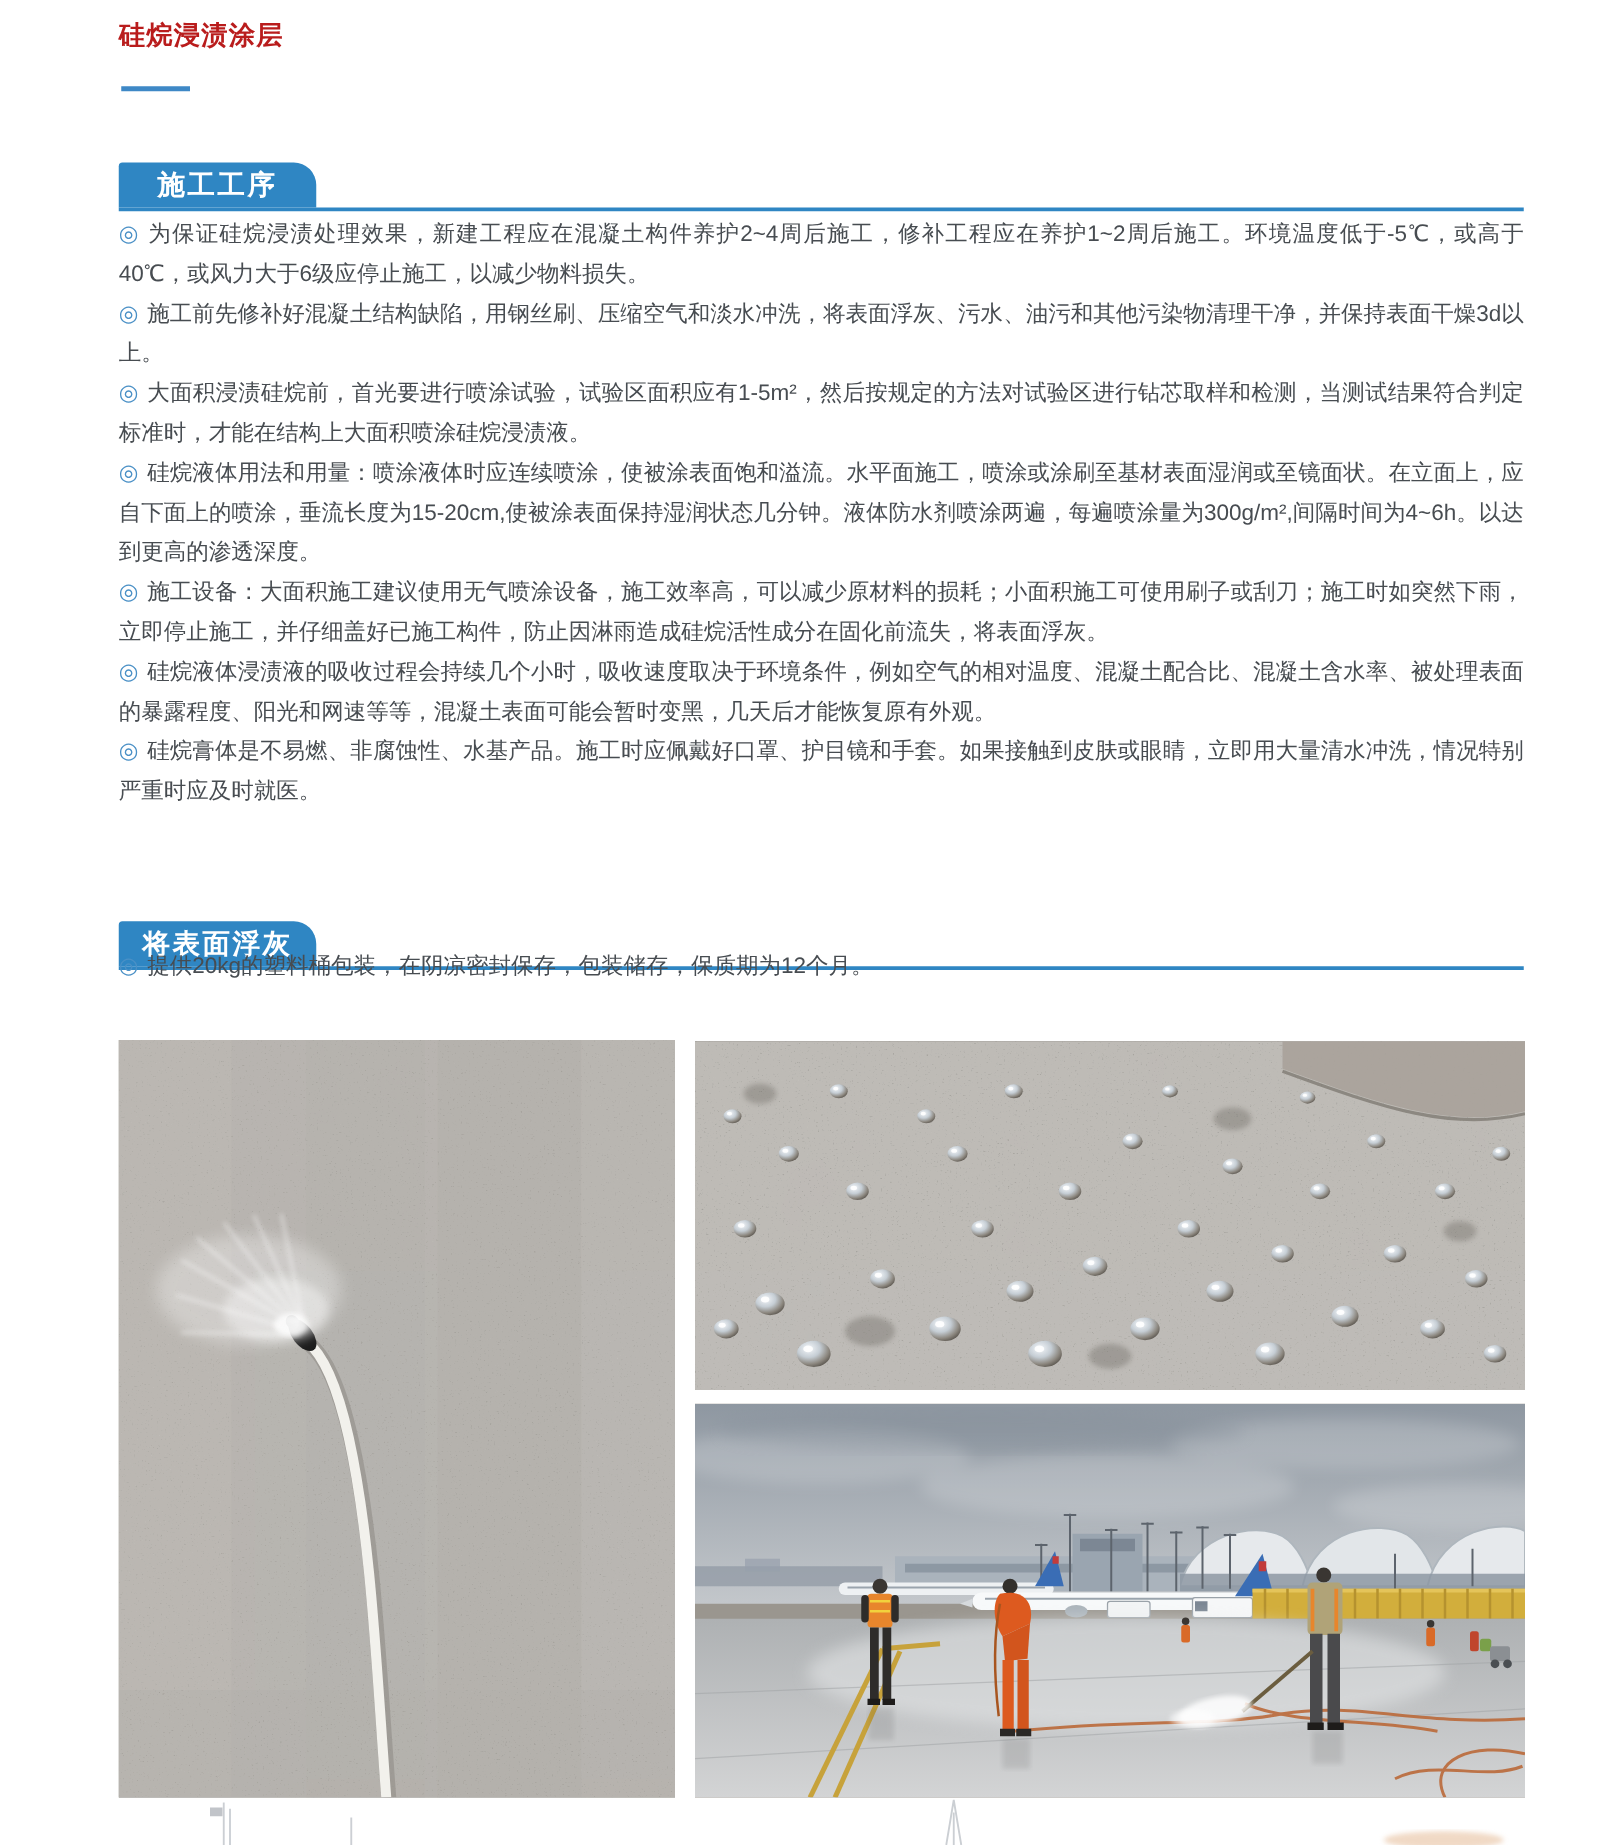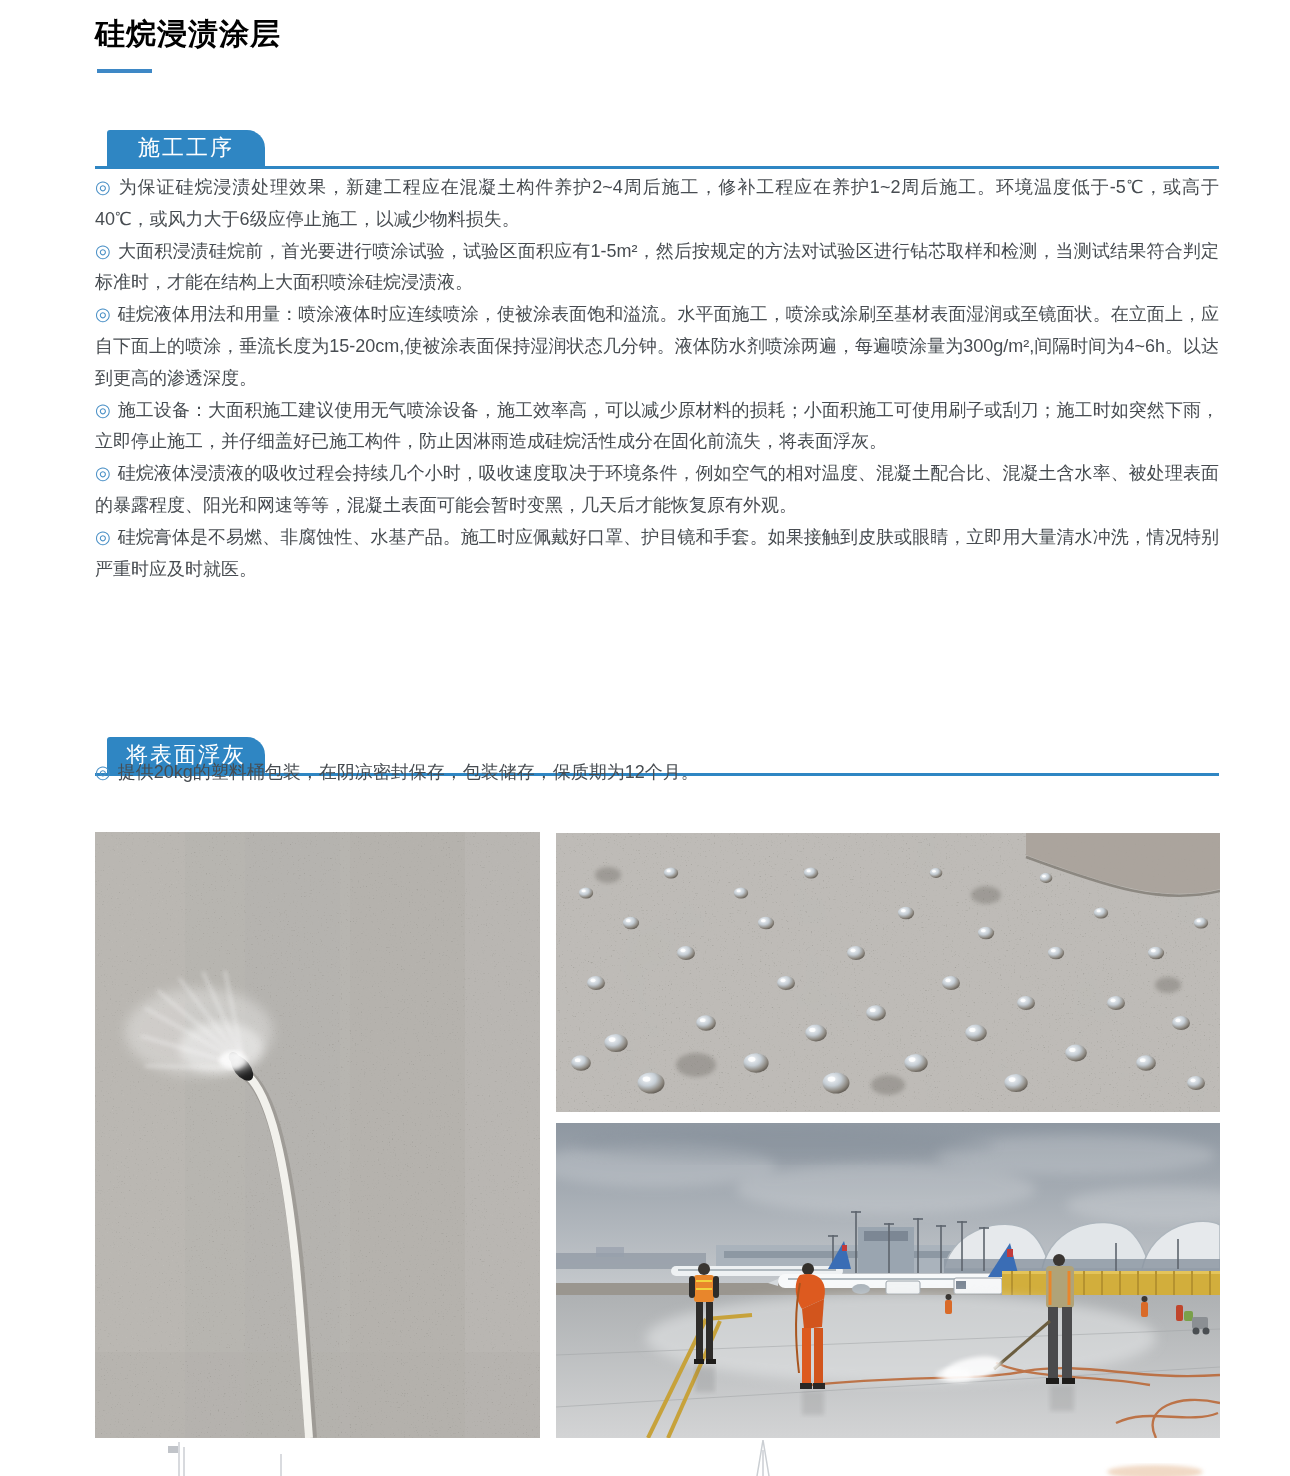--- a/index.html
+++ b/index.html
@@ -3,33 +3,32 @@
 <meta charset="utf-8">
 <style>
   html,body{margin:0;padding:0;}
   body{
     width:1290px;height:1476px;position:relative;overflow:hidden;
     background:#ffffff;font-family:"Liberation Sans",sans-serif;
   }
   .abs{position:absolute;}
 
   
-  #page-title{left:95px;top:14px;font-size:30px;font-weight:bold;color:#000000;letter-spacing:1px;}
+  #page-title{left:95px;top:14px;font-size:21px;font-weight:bold;color:#b91c1c;letter-spacing:1px;}
   #title-underline{left:97px;top:69px;width:55px;height:4px;background:#3e88c6;}
 
   
   .badge-row{left:95px;width:1124px;height:39px;}
   #badge-row-1{top:130px;}
   #badge-row-2{top:737px;}
   .badge{
     position:absolute;left:0;top:0;width:158px;height:36px;
-    background:#2f86c3;color:#ffffff;font-size:22px;font-weight:normal;
+    background:#2f86c3;color:#ffffff;font-size:22px;font-weight:bold;
     text-align:center;line-height:36px;letter-spacing:2px;
     border-radius:3px 18px 0 0;
-    margin-left:12px;
   }
   .section-rule{position:absolute;left:0;top:36px;width:100%;height:3px;background:#2f86c3;}
 
   
   .bullets{left:95px;width:1124px;color:#474c51;font-size:18px;line-height:31.8px;text-align:justify;}
   #bullets-1{top:172px;}
   #bullets-2{top:757px;}
   .bullets p{margin:0;padding:0;}
   .marker{color:#4a90c6;margin-right:7px;}
 
@@ -92,20 +91,21 @@
 <div class="abs" id="page-title">硅烷浸渍涂层</div>
 <div class="abs" id="title-underline"></div>
 
 <div class="abs badge-row" id="badge-row-1">
   <div class="badge">施工工序</div>
   <div class="section-rule"></div>
 </div>
 
 <div class="abs bullets" id="bullets-1">
   <p><span class="marker">◎</span><span>为保证硅烷浸渍处理效果，新建工程应在混凝土构件养护2~4周后施工，修补工程应在养护1~2周后施工。环境温度低于-5℃，或高于40℃，或风力大于6级应停止施工，以减少物料损失。</span></p>
+  <p><span class="marker">◎</span><span>施工前先修补好混凝土结构缺陷，用钢丝刷、压缩空气和淡水冲洗，将表面浮灰、污水、油污和其他污染物清理干净，并保持表面干燥3d以上。</span></p>
   <p><span class="marker">◎</span><span>大面积浸渍硅烷前，首光要进行喷涂试验，试验区面积应有1-5m²，然后按规定的方法对试验区进行钻芯取样和检测，当测试结果符合判定标准时，才能在结构上大面积喷涂硅烷浸渍液。</span></p>
   <p><span class="marker">◎</span><span>硅烷液体用法和用量：喷涂液体时应连续喷涂，使被涂表面饱和溢流。水平面施工，喷涂或涂刷至基材表面湿润或至镜面状。在立面上，应自下面上的喷涂，垂流长度为15-20cm,使被涂表面保持湿润状态几分钟。液体防水剂喷涂两遍，每遍喷涂量为300g/m²,间隔时间为4~6h。以达到更高的渗透深度。</span></p>
   <p><span class="marker">◎</span><span>施工设备：大面积施工建议使用无气喷涂设备，施工效率高，可以减少原材料的损耗；小面积施工可使用刷子或刮刀；施工时如突然下雨，立即停止施工，并仔细盖好已施工构件，防止因淋雨造成硅烷活性成分在固化前流失，将表面浮灰。</span></p>
   <p><span class="marker">◎</span><span>硅烷液体浸渍液的吸收过程会持续几个小时，吸收速度取决于环境条件，例如空气的相对温度、混凝土配合比、混凝土含水率、被处理表面的暴露程度、阳光和网速等等，混凝土表面可能会暂时变黑，几天后才能恢复原有外观。</span></p>
   <p><span class="marker">◎</span><span>硅烷膏体是不易燃、非腐蚀性、水基产品。施工时应佩戴好口罩、护目镜和手套。如果接触到皮肤或眼睛，立即用大量清水冲洗，情况特别严重时应及时就医。</span></p>
 </div>
 
 <div class="abs badge-row" id="badge-row-2">
   <div class="badge">将表面浮灰</div>
   <div class="section-rule"></div>

